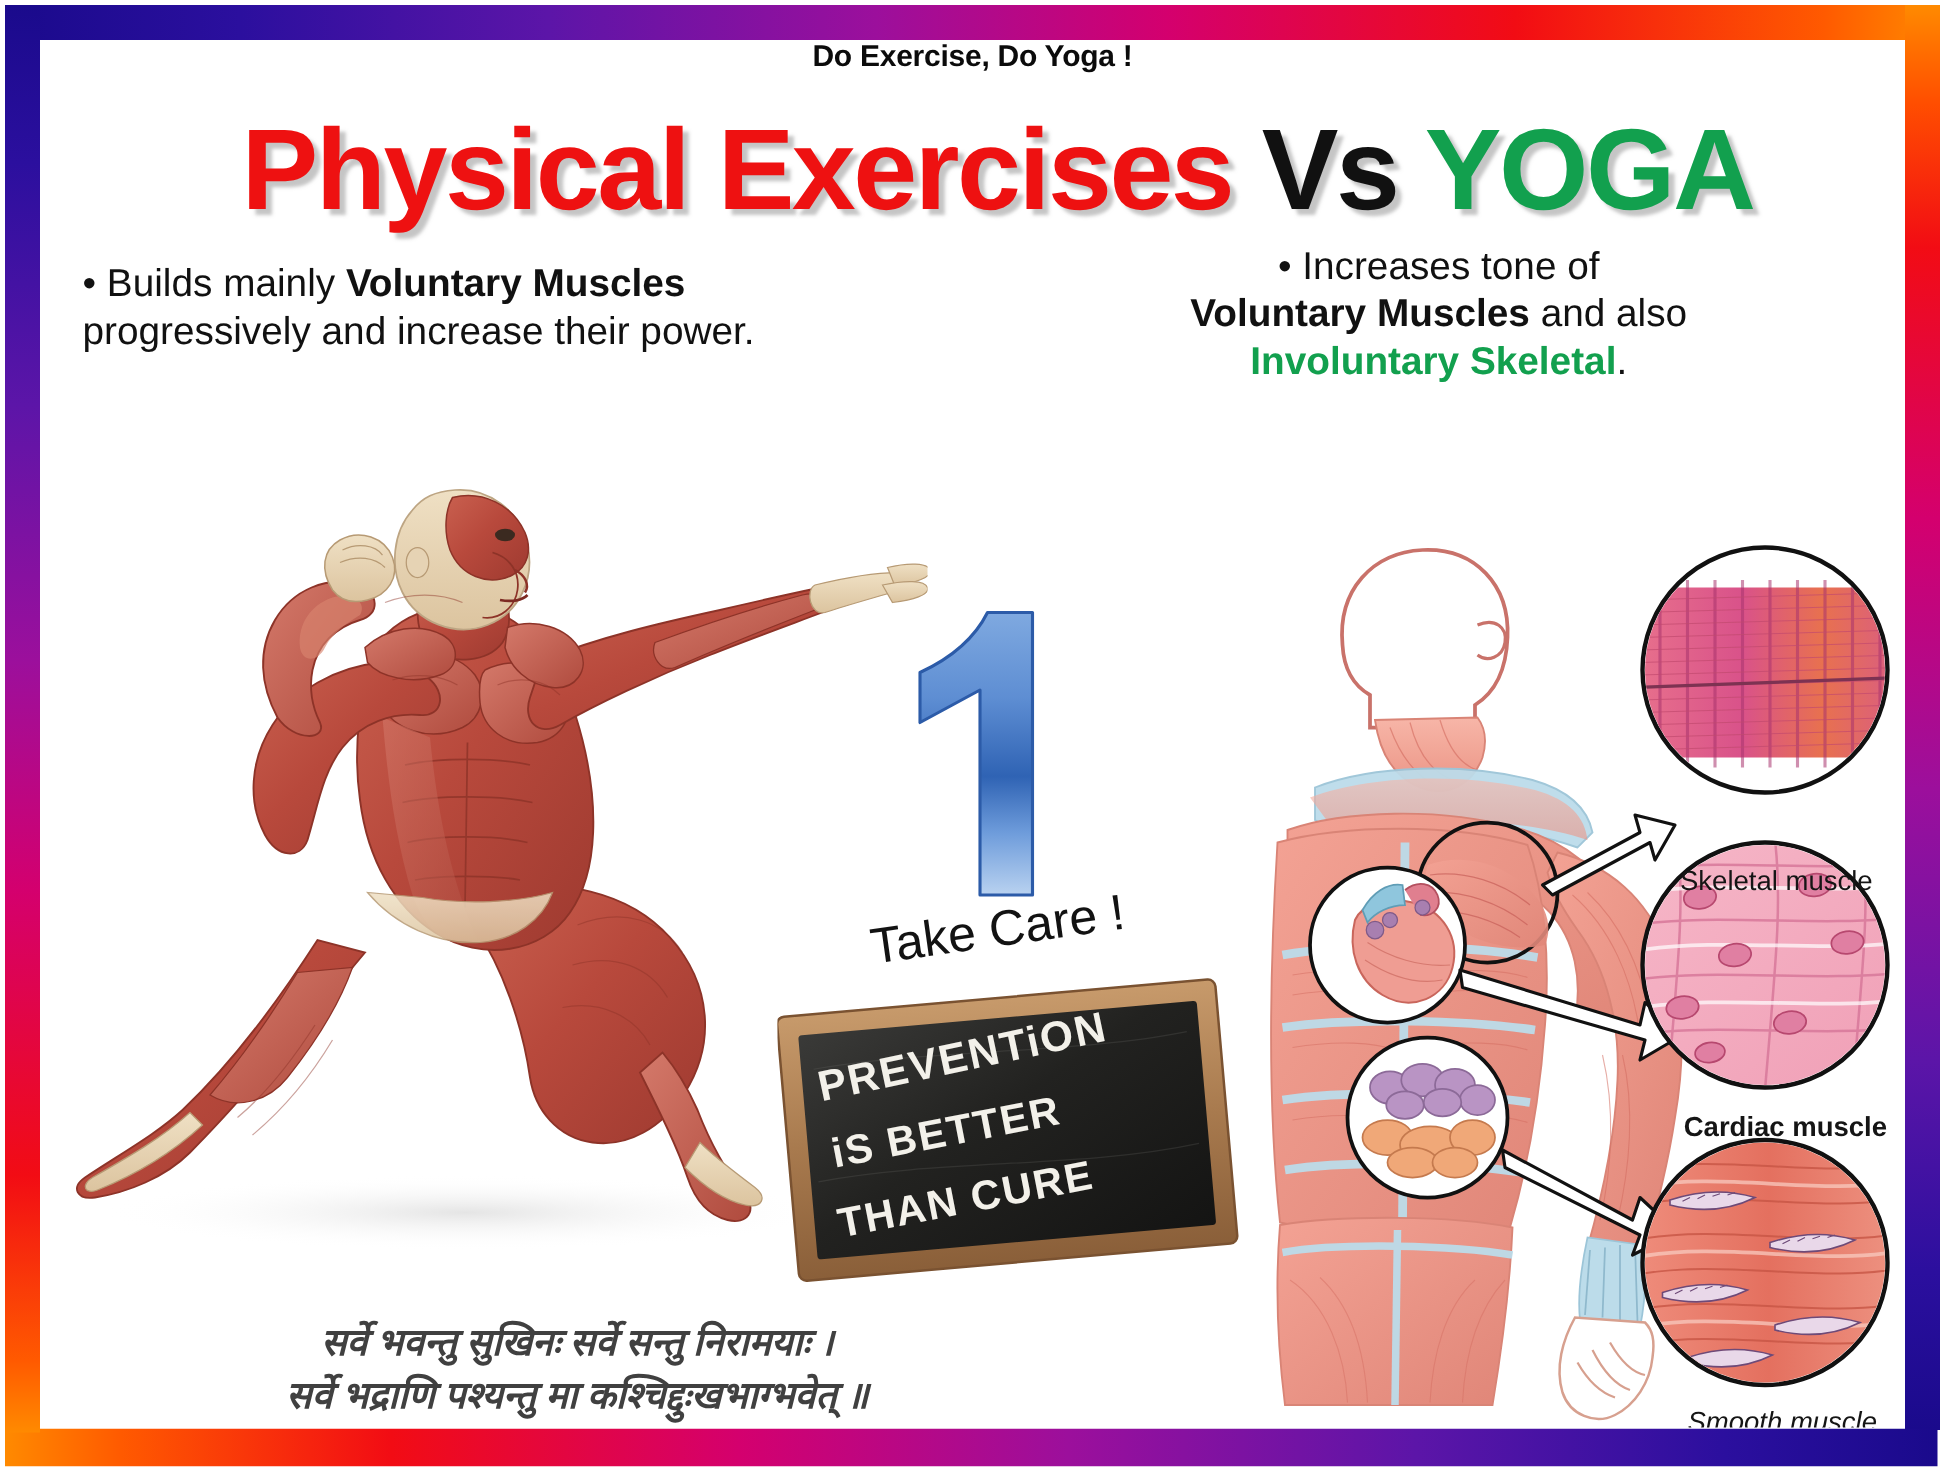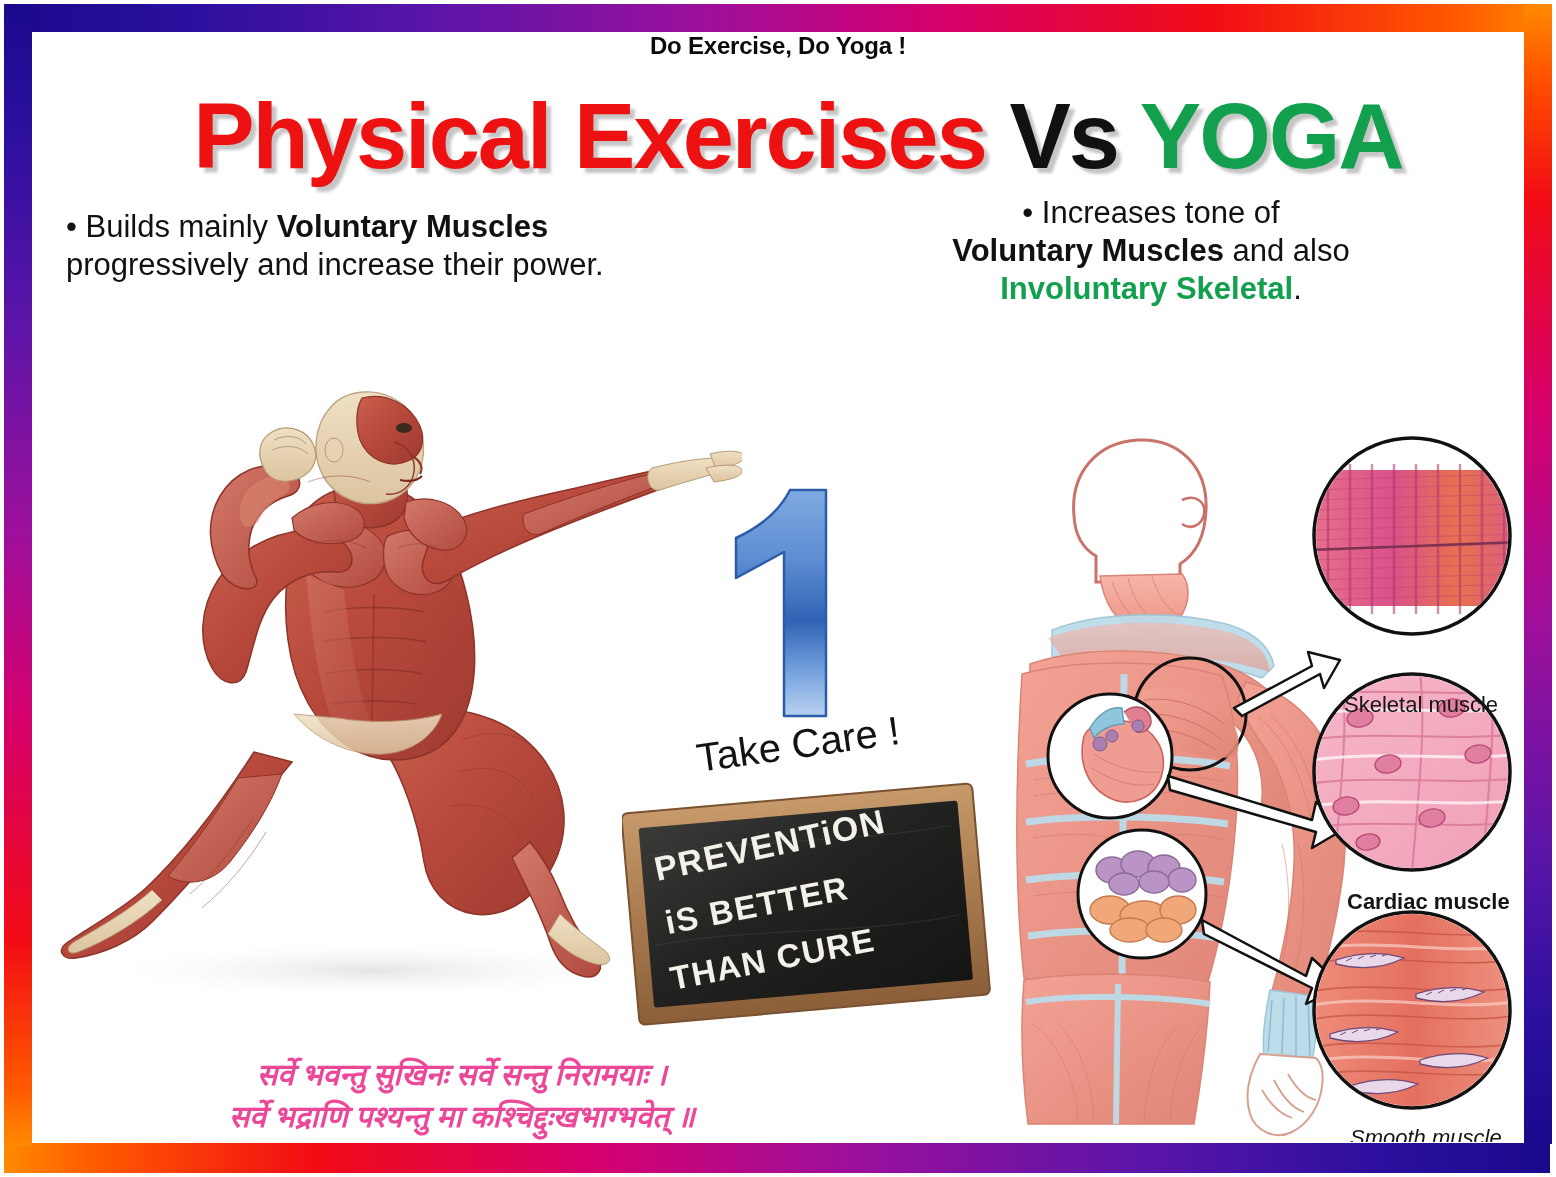--- a/index.html
+++ b/index.html
@@ -106,21 +106,21 @@
     font-family:"Liberation Sans", sans-serif;
     white-space:nowrap;
   }
   #lbl-skeletal{left:1312px;top:644px;margin-top:16px;}
   #lbl-cardiac{left:1315px;top:857px;font-weight:bold;}
   #lbl-smooth{left:1318px;top:1093px;font-style:italic;}
 
   
   #shloka{
     position:absolute;left:60px;top:1022px;width:740px;
-    color:#ec4899;
+    color:#404040;
     font-size:30px;line-height:42px;
     font-style:italic;font-weight:bold;
     text-align:center;
     font-family:"Liberation Serif", serif;
   }
   #shloka .ln{display:block;}
 </style>
 </head>
 <body>
 

